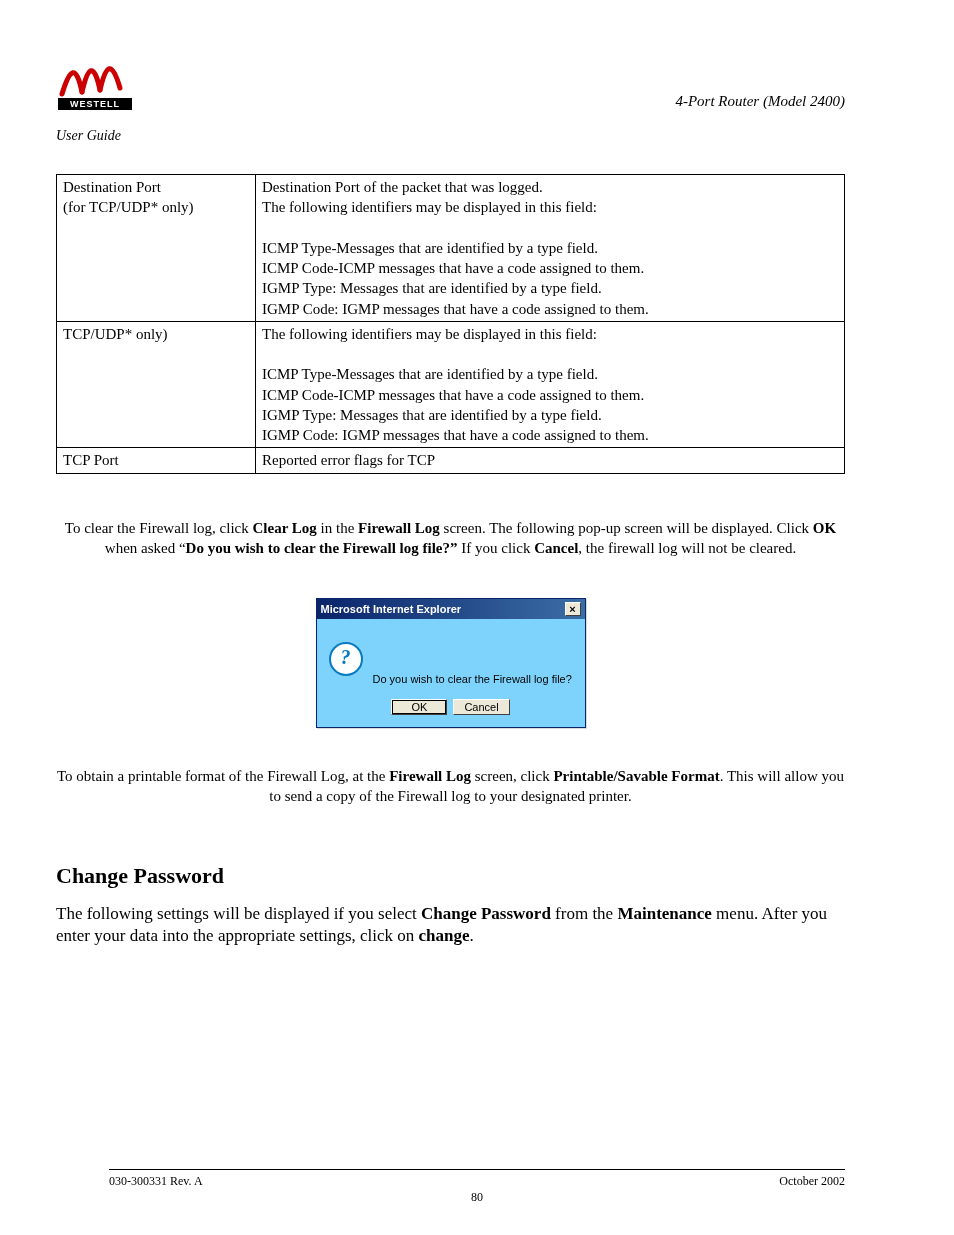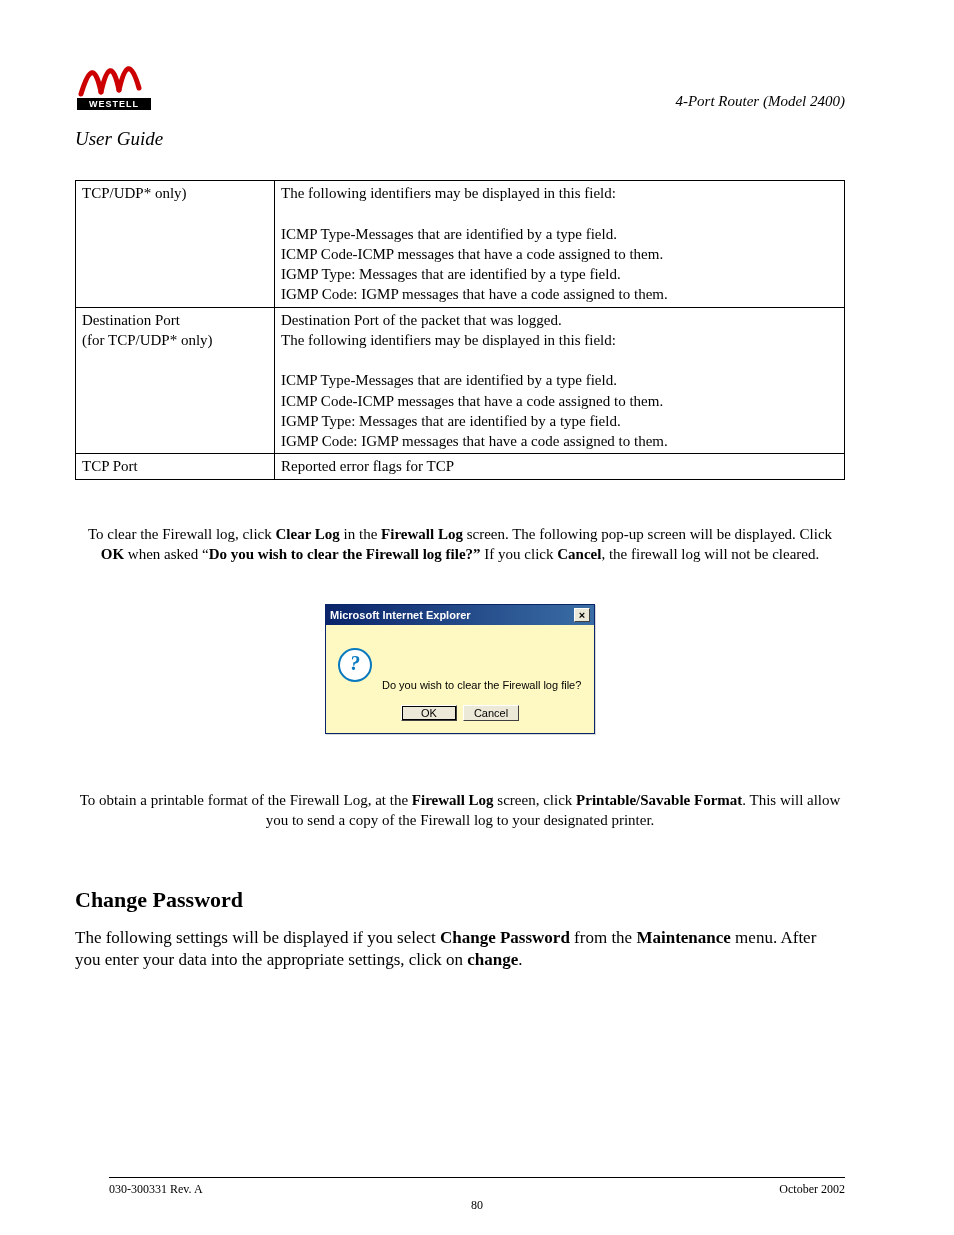--- a/index.html
+++ b/index.html
@@ -9,38 +9,38 @@
       font-family: "Times New Roman", Times, serif;
       font-size: 15px;
       color: #000;
       background: #fff;
       width: 954px;
       height: 1235px;
       position: relative;
       box-sizing: border-box;
     }
     .page {
-      padding: 54px 109px 0 75px;
+      padding: 54px 109px 0 56px;
       box-sizing: border-box;
     }
     .header {
       display: flex;
       align-items: flex-end;
       justify-content: space-between;
       margin-bottom: 6px;
     }
     .logo-block {
       display: flex;
       flex-direction: column;
       align-items: center;
     }
     .logo-svg { display: block; }
     .user-guide {
       font-style: italic;
-      font-size: 19px;
+      font-size: 14px;
       margin-top: 18px;
       align-self: flex-start;
     }
     .header-right {
       font-style: italic;
       font-size: 15px;
       text-align: right;
     }
     table.desc {
       border-collapse: collapse;
@@ -55,34 +55,34 @@
       line-height: 1.35;
     }
     table.desc td.col1 { width: 186px; }
     table.desc .note-row td { border-top: 1px solid #000; }
     .para {
       margin-top: 44px;
       font-size: 15px;
       line-height: 1.35;
       text-align: center;
     }
-    .para2 { margin-top: 56px; }
+    .para2 { margin-top: 38px; }
     .bold { font-weight: bold; }
     .dialog-wrap {
       display: flex;
       justify-content: center;
       margin-top: 40px;
     }
     .dialog {
       width: 268px;
       border: 1px solid #0a246a;
       box-shadow: 1px 1px 0 rgba(0,0,0,.15);
       font-family: Tahoma, Arial, sans-serif;
       font-size: 11px;
-      background: #fef9c3;
+      background: #7dd3fc;
     }
     .dialog .titlebar {
       background: linear-gradient(to right, #0a246a 0%, #3b6ea5 100%);
       color: #fff;
       font-weight: bold;
       padding: 3px 4px;
       display: flex;
       justify-content: space-between;
       align-items: center;
     }
@@ -125,21 +125,21 @@
       color:#000;
     }
     .winbtn.default { box-shadow: inset 0 0 0 1px #000; }
     h2.section {
       font-size: 22px;
       font-weight: bold;
       margin: 56px 0 14px 0;
     }
     .footer {
       position: absolute;
-      left: 109px; right: 109px; bottom: 38px;
+      left: 109px; right: 109px; bottom: 46px;
       border-top: 1px solid #000;
       padding-top: 4px;
       font-size: 12px;
       display: flex;
       justify-content: space-between;
     }
     .footer .center { position:absolute; left:0; right:0; text-align:center;margin-top:16px; }
   </style>
 </head>
 <body>
@@ -157,36 +157,36 @@
         <text x="39" y="53" text-anchor="middle" fill="#fff" font-family="Arial, Helvetica, sans-serif" font-size="9" font-weight="bold" letter-spacing="1">WESTELL</text>
       </svg>
     </div>
     <div class="header-right">4-Port Router (Model 2400)</div>
   </div>
   <div class="user-guide">User Guide</div>
 
   <table class="desc">
     <tbody>
         <tr>
-      <td class="col1">TCP/UDP* only)</td>
+      <td class="col1">
+        <span>Destination Port</span><br>
+        <span>(for TCP/UDP* only)</span>
+      </td>
       <td>
+        <span>Destination Port of the packet that was logged.</span><br>
         <span>The following identifiers may be displayed in this field:</span><br><br>
         <span>ICMP Type-Messages that are identified by a type field.</span><br>
         <span>ICMP Code-ICMP messages that have a code assigned to them.</span><br>
         <span>IGMP Type: Messages that are identified by a type field.</span><br>
         <span>IGMP Code: IGMP messages that have a code assigned to them.</span>
       </td>
     </tr>
     <tr>
-      <td class="col1">
-        <span>Destination Port</span><br>
-        <span>(for TCP/UDP* only)</span>
-      </td>
+      <td class="col1">TCP/UDP* only)</td>
       <td>
-        <span>Destination Port of the packet that was logged.</span><br>
         <span>The following identifiers may be displayed in this field:</span><br><br>
         <span>ICMP Type-Messages that are identified by a type field.</span><br>
         <span>ICMP Code-ICMP messages that have a code assigned to them.</span><br>
         <span>IGMP Type: Messages that are identified by a type field.</span><br>
         <span>IGMP Code: IGMP messages that have a code assigned to them.</span>
       </td>
     </tr>
     <tr>
       <td class="col1">TCP Port</td>
       <td>Reported error flags for TCP</td>

